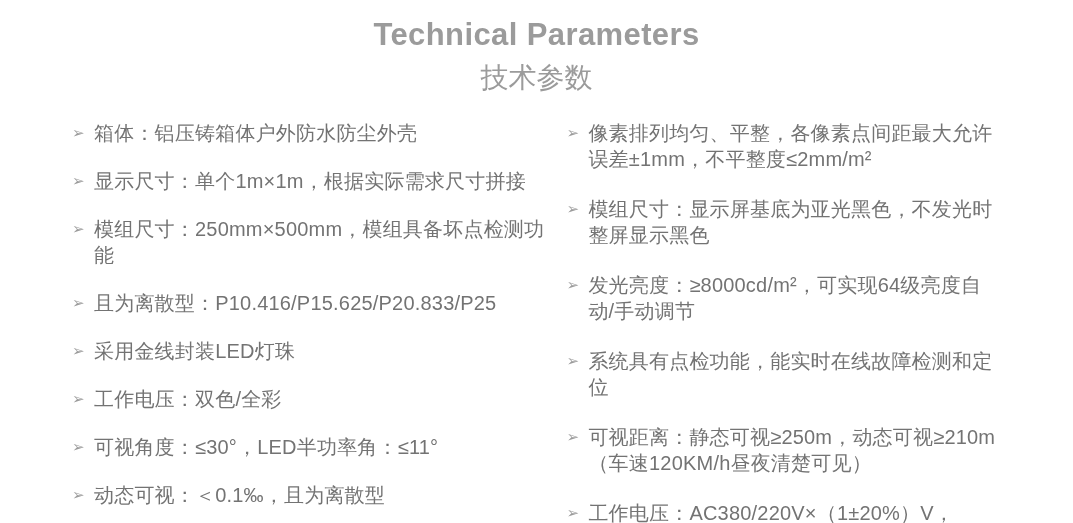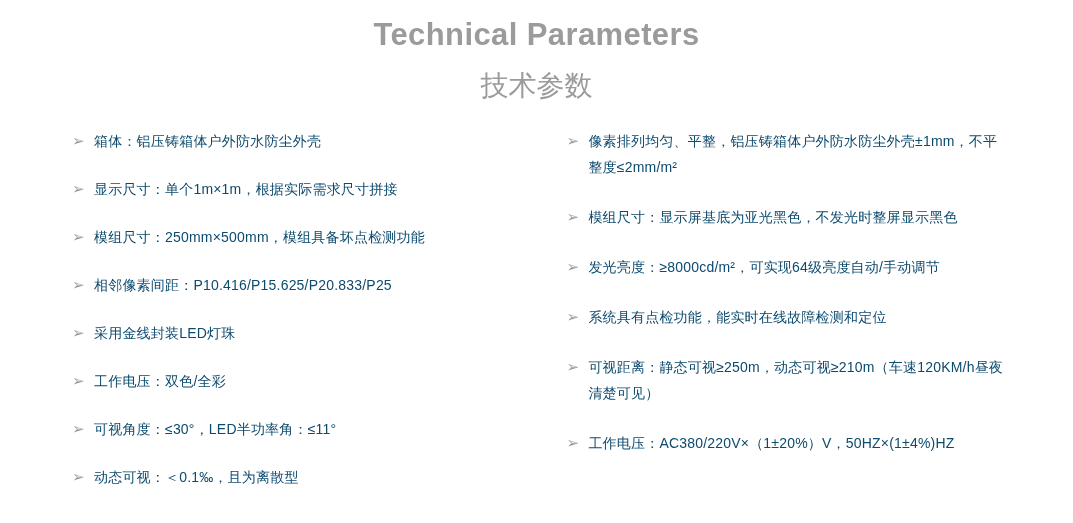--- a/index.html
+++ b/index.html
@@ -28,21 +28,21 @@
     font-weight: bold;
     color: #9b9b9b;
     letter-spacing: 0.4px;
     line-height: 42px;
   }
   .title-cn {
     font-size: 28px;
     font-weight: normal;
     color: #9b9b9b;
     line-height: 40px;
-    margin-top: 10px;
+    margin-top: 2px;
   }
   .columns {
     display: flex;
     margin-top: 22px;
     padding: 0 66px 0 72px;
     box-sizing: border-box;
   }
   .col {
     box-sizing: border-box;
   }
@@ -63,23 +63,23 @@
   }
   .bullet {
     flex: 0 0 auto;
     width: 22px;
     color: #9b9b9b;
     font-size: 15px;
     line-height: 26px;
     font-family: "DejaVu Sans", sans-serif;
   }
   .item-text {
-    font-size: 14px;
+    font-size: 20px;
     line-height: 26px;
-    color: #0c4a6e;
+    color: #737373;
     letter-spacing: 0.2px;
   }
 </style>
 </head>
 <body>
 
 <div class="page">
 
   <div class="title-block">
     <div class="title-en">Technical Parameters</div>
@@ -100,21 +100,21 @@
         <span class="item-text">显示尺寸：单个1m×1m，根据实际需求尺寸拼接</span>
       </div>
 
       <div class="item">
         <span class="bullet">➢</span>
         <span class="item-text">模组尺寸：250mm×500mm，模组具备坏点检测功能</span>
       </div>
 
       <div class="item">
         <span class="bullet">➢</span>
-        <span class="item-text">相邻像素间距：P10.416/P15.625/P20.833/P25</span>
+        <span class="item-text">且为离散型：P10.416/P15.625/P20.833/P25</span>
       </div>
 
       <div class="item">
         <span class="bullet">➢</span>
         <span class="item-text">采用金线封装LED灯珠</span>
       </div>
 
       <div class="item">
         <span class="bullet">➢</span>
         <span class="item-text">工作电压：双色/全彩</span>
@@ -129,21 +129,21 @@
         <span class="bullet">➢</span>
         <span class="item-text">动态可视：＜0.1‰，且为离散型</span>
       </div>
 
     </div>
 
     <div class="col col-right">
 
       <div class="item">
         <span class="bullet">➢</span>
-        <span class="item-text">像素排列均匀、平整，铝压铸箱体户外防水防尘外壳±1mm，不平整度≤2mm/m²</span>
+        <span class="item-text">像素排列均匀、平整，各像素点间距最大允许误差±1mm，不平整度≤2mm/m²</span>
       </div>
 
       <div class="item">
         <span class="bullet">➢</span>
         <span class="item-text">模组尺寸：显示屏基底为亚光黑色，不发光时整屏显示黑色</span>
       </div>
 
       <div class="item">
         <span class="bullet">➢</span>
         <span class="item-text">发光亮度：≥8000cd/m²，可实现64级亮度自动/手动调节</span>

